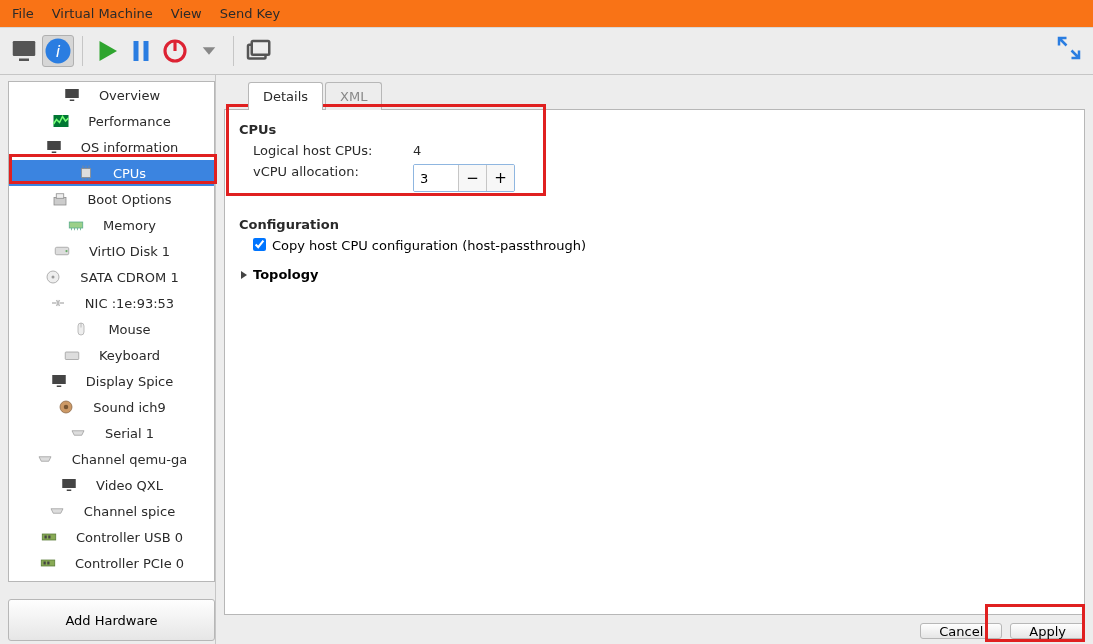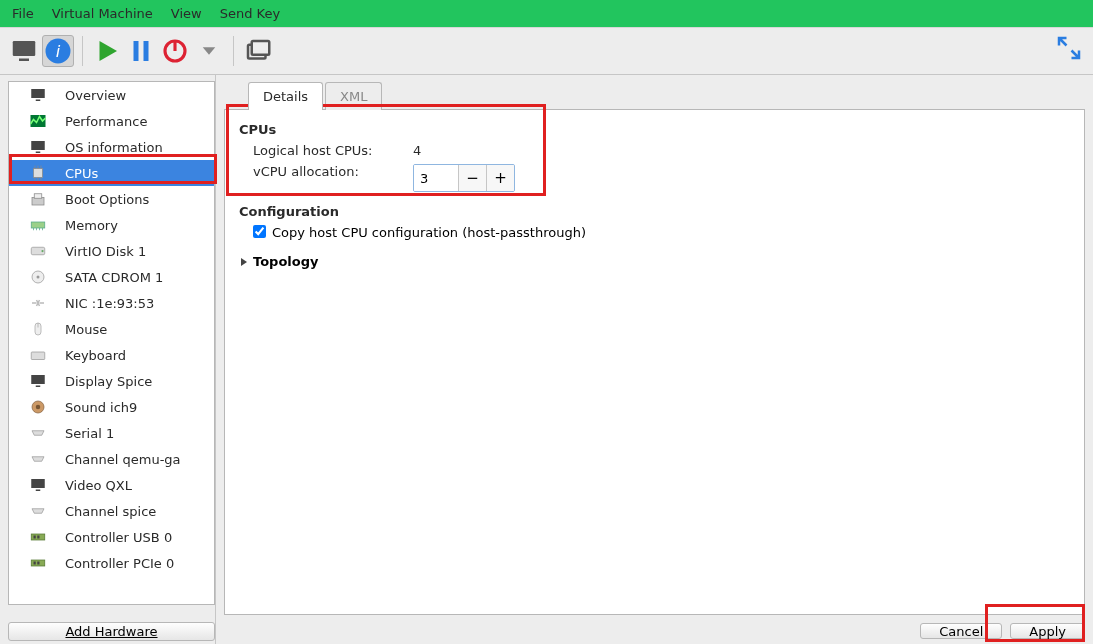--- a/index.html
+++ b/index.html
@@ -1,38 +1,38 @@
 <!DOCTYPE html>
 <html><head>
 <meta charset="utf-8">
 <style>
 * { box-sizing: border-box; margin: 0; padding: 0; font-family: "DejaVu Sans", "Liberation Sans", sans-serif; font-size: 13px; }
 body { background: #ededed; width: 1093px; height: 644px; overflow: hidden; position: relative; }
 
 
-.menubar { display: flex; gap: 18px; padding: 6px 12px; background: #22c55e; color: #2a2a2a; }
+.menubar { display: flex; gap: 18px; padding: 6px 12px; background: #f97316; color: #2a2a2a; }
 .menubar span { cursor: default; }
 
 
 .toolbar { display: flex; align-items: center; padding: 4px 8px; background: #ededed; border-top: 1px solid #d7d7d7; border-bottom: 1px solid #c6c6c6; height: 48px; }
 .tb-group { display: flex; align-items: center; gap: 2px; }
 .tb-sep { width: 1px; height: 30px; background: #c6c6c6; margin: 0 8px; }
 .tb-btn { width: 32px; height: 32px; border: 1px solid transparent; border-radius: 3px; display: flex; align-items: center; justify-content: center; background: transparent; }
 .tb-btn.active { background: #d6d6d6; border-color: #b0b0b0; }
 .fullscreen-toggle { position: absolute; right: 8px; top: 32px; }
 
 
 .content { display: flex; height: calc(100% - 24px - 48px); }
 .sidebar { width: 216px; display: flex; flex-direction: column; border-right: 1px solid #c6c6c6; background: #ededed; padding: 6px 0 6px 8px; }
 .side-list { background: #fff; border: 1px solid #b7b7b7; flex: 1; overflow-y: auto; overflow-x: hidden; }
-.side-item { display: flex; align-items: center; gap: 18px; padding: 4px 20px; height: 26px; color: #2a2a2a; cursor: default; }
+.side-item { display: flex; align-items: center; gap: 18px; padding: 4px 0; height: 26px; color: #2a2a2a; cursor: default; justify-content: center; }
 .side-item.selected { background: #3b84e0; color: #fff; }
 .side-icon { width: 18px; height: 18px; display: flex; align-items: center; justify-content: center; }
 .side-icon svg { width: 18px; height: 18px; }
-.add-hw-btn { margin: 17px 0 0 0; height: 19px; border: 1px solid #b7b7b7; background: linear-gradient(#fefefe,#e6e6e6); border-radius: 3px; text-decoration: underline; }
+.add-hw-btn { margin: 17px 0 0 0; height: 42px; border: 1px solid #b7b7b7; background: linear-gradient(#fefefe,#e6e6e6); border-radius: 3px; }
 
 .detailpane { flex: 1; display: flex; flex-direction: column; padding: 6px 8px 8px 8px; }
 .tabs { display: flex; gap: 2px; margin-left: 10px; padding-left: 14px; }
 .tab { padding: 6px 14px; border: 1px solid #b7b7b7; border-bottom: none; background: #ededed; color: #888; border-radius: 3px 3px 0 0; position: relative; top: 1px; }
 .tab.active { background: #fff; color: #2a2a2a; z-index: 2; }
 .panel { flex: 1; background: #fff; border: 1px solid #b7b7b7; padding: 10px 14px; overflow: auto; }
 
 .section-title { font-weight: bold; color: #2a2a2a; margin-top: 2px; margin-bottom: 6px; }
 .row { display: flex; align-items: flex-start; gap: 10px; margin: 6px 0 6px 14px; color: #2a2a2a; }
 .row .label { width: 150px; }
@@ -317,21 +317,21 @@
       </div>
       <div class="row">
         <span class="label">vCPU allocation:</span>
         <div class="spin">
           <input type="text" value="3" style="">
           <button>−</button>
           <button>+</button>
         </div>
       </div>
 
-      <div class="section-title" style="margin-top:12px">Configuration</div>
+      <div class="section-title" style="margin-top:25px">Configuration</div>
       <div class="checkbox-row">
         <input type="checkbox" checked="" style="">
         <span>Copy host CPU configuration (host-passthrough)</span>
       </div>
 
       <div class="expander">
         <svg viewBox="0 0 10 10">
             <polygon points="2,1 8,5 2,9" fill="#444"></polygon>
           </svg>
         <span>Topology</span>

